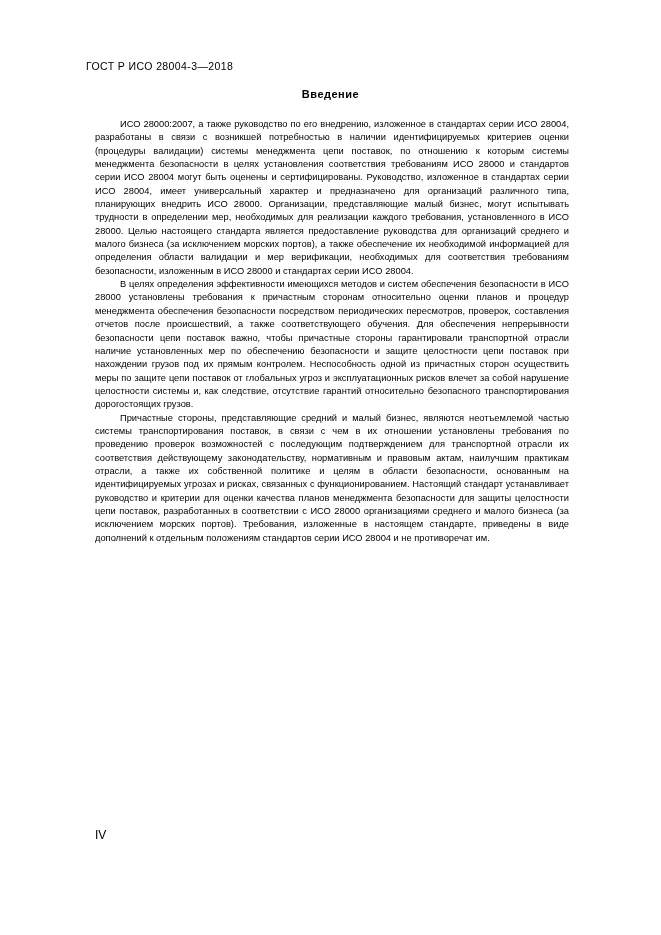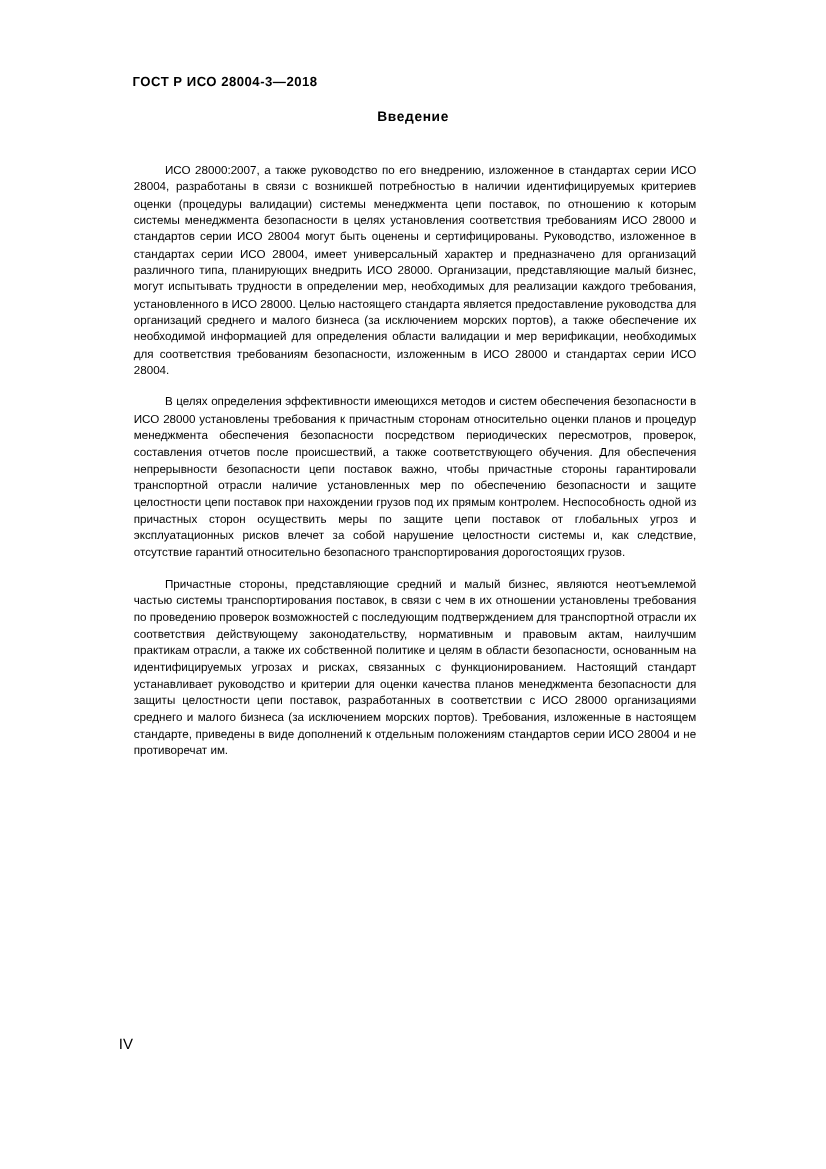--- a/index.html
+++ b/index.html
@@ -17,23 +17,23 @@
   }
   .page {
     position: relative;
     width: 661px;
     height: 935px;
     box-sizing: border-box;
   }
   .header {
     position: absolute;
     top: 60px;
-    left: 106px;
+    left: 86px;
     font-size: 10.5px;
-    font-weight: bold;
+    font-weight: normal;
     letter-spacing: 0.4px;
     white-space: nowrap;
   }
   .title {
     position: absolute;
     top: 88px;
     left: 0;
     width: 661px;
     text-align: center;
     font-size: 11px;
@@ -44,21 +44,21 @@
     position: absolute;
     top: 118px;
     left: 95px;
     width: 474px;
     font-size: 9.3px;
     line-height: 13.35px;
     text-align: justify;
     text-justify: inter-word;
   }
   .body-text p {
-    margin: 12px;
+    margin: 0;
     text-indent: 25px;
   }
   .footer-page {
     position: absolute;
     top: 828px;
     left: 95px;
     font-size: 12px;
   }
 </style>
 </head>

